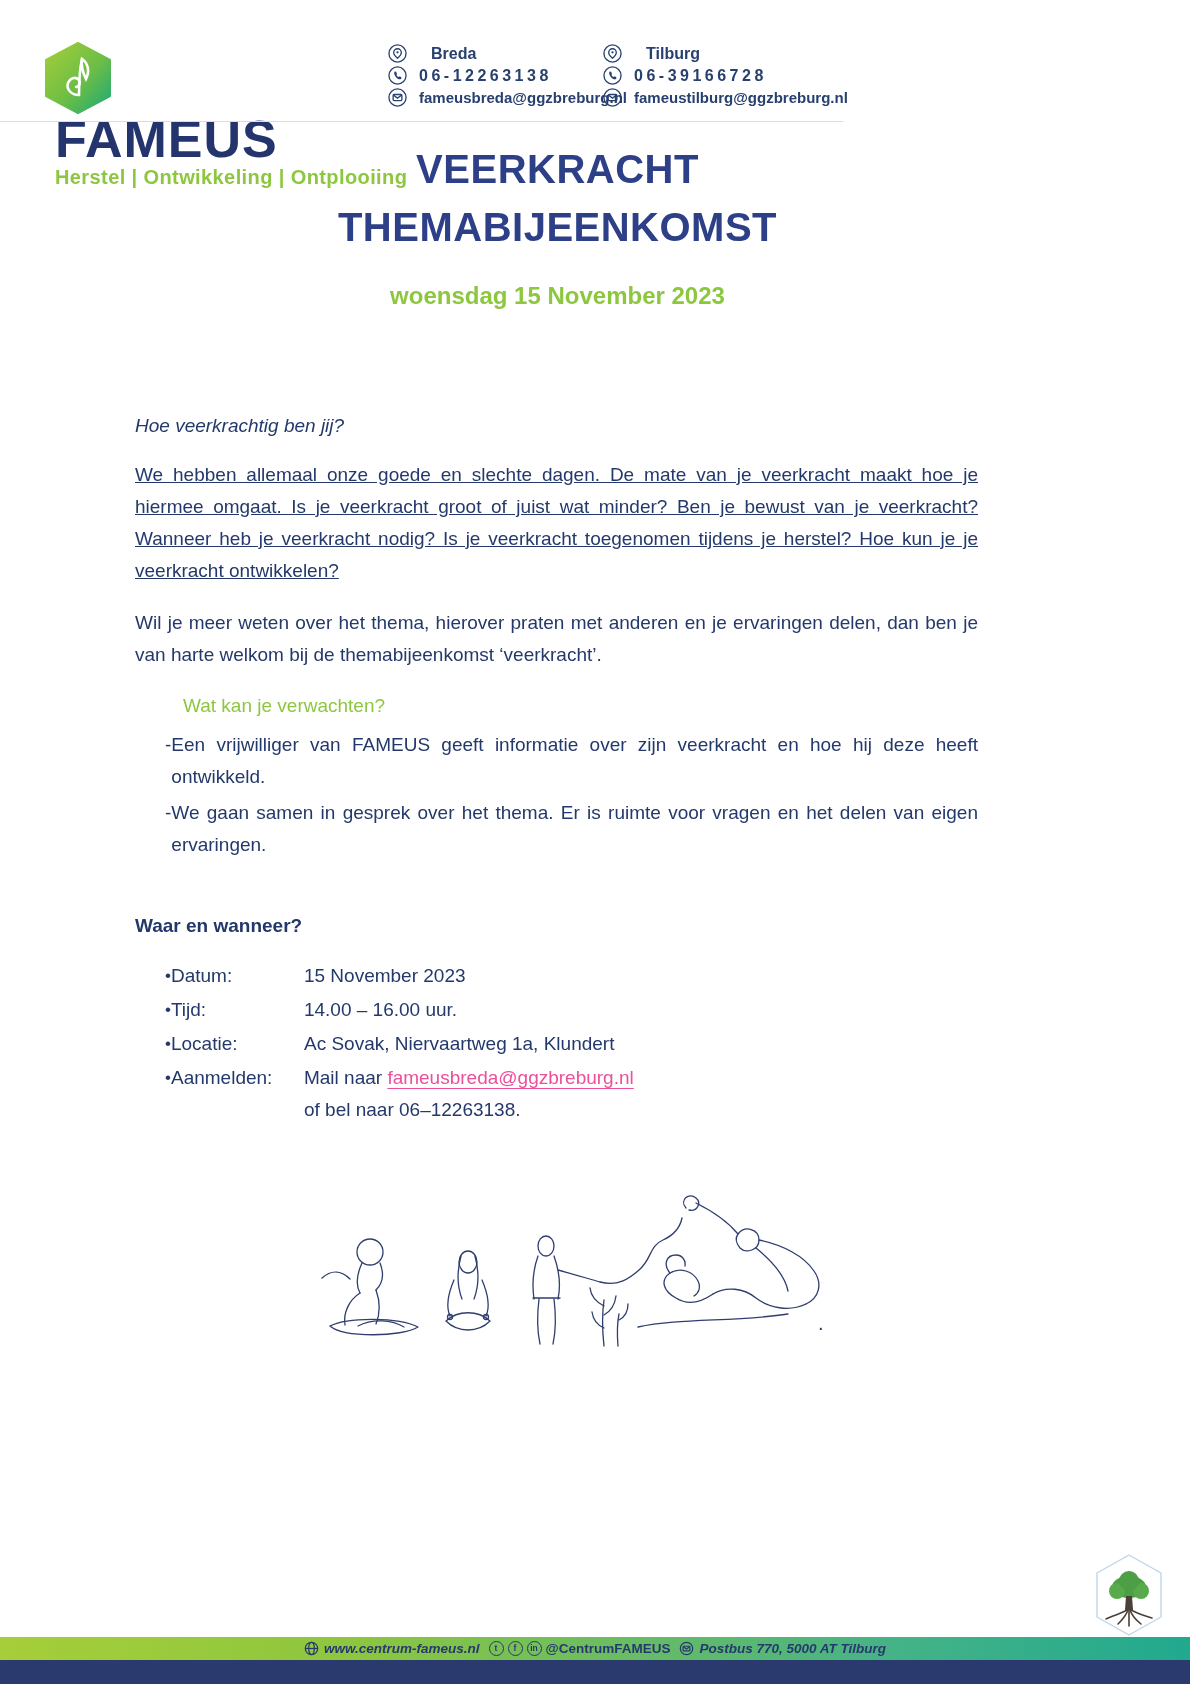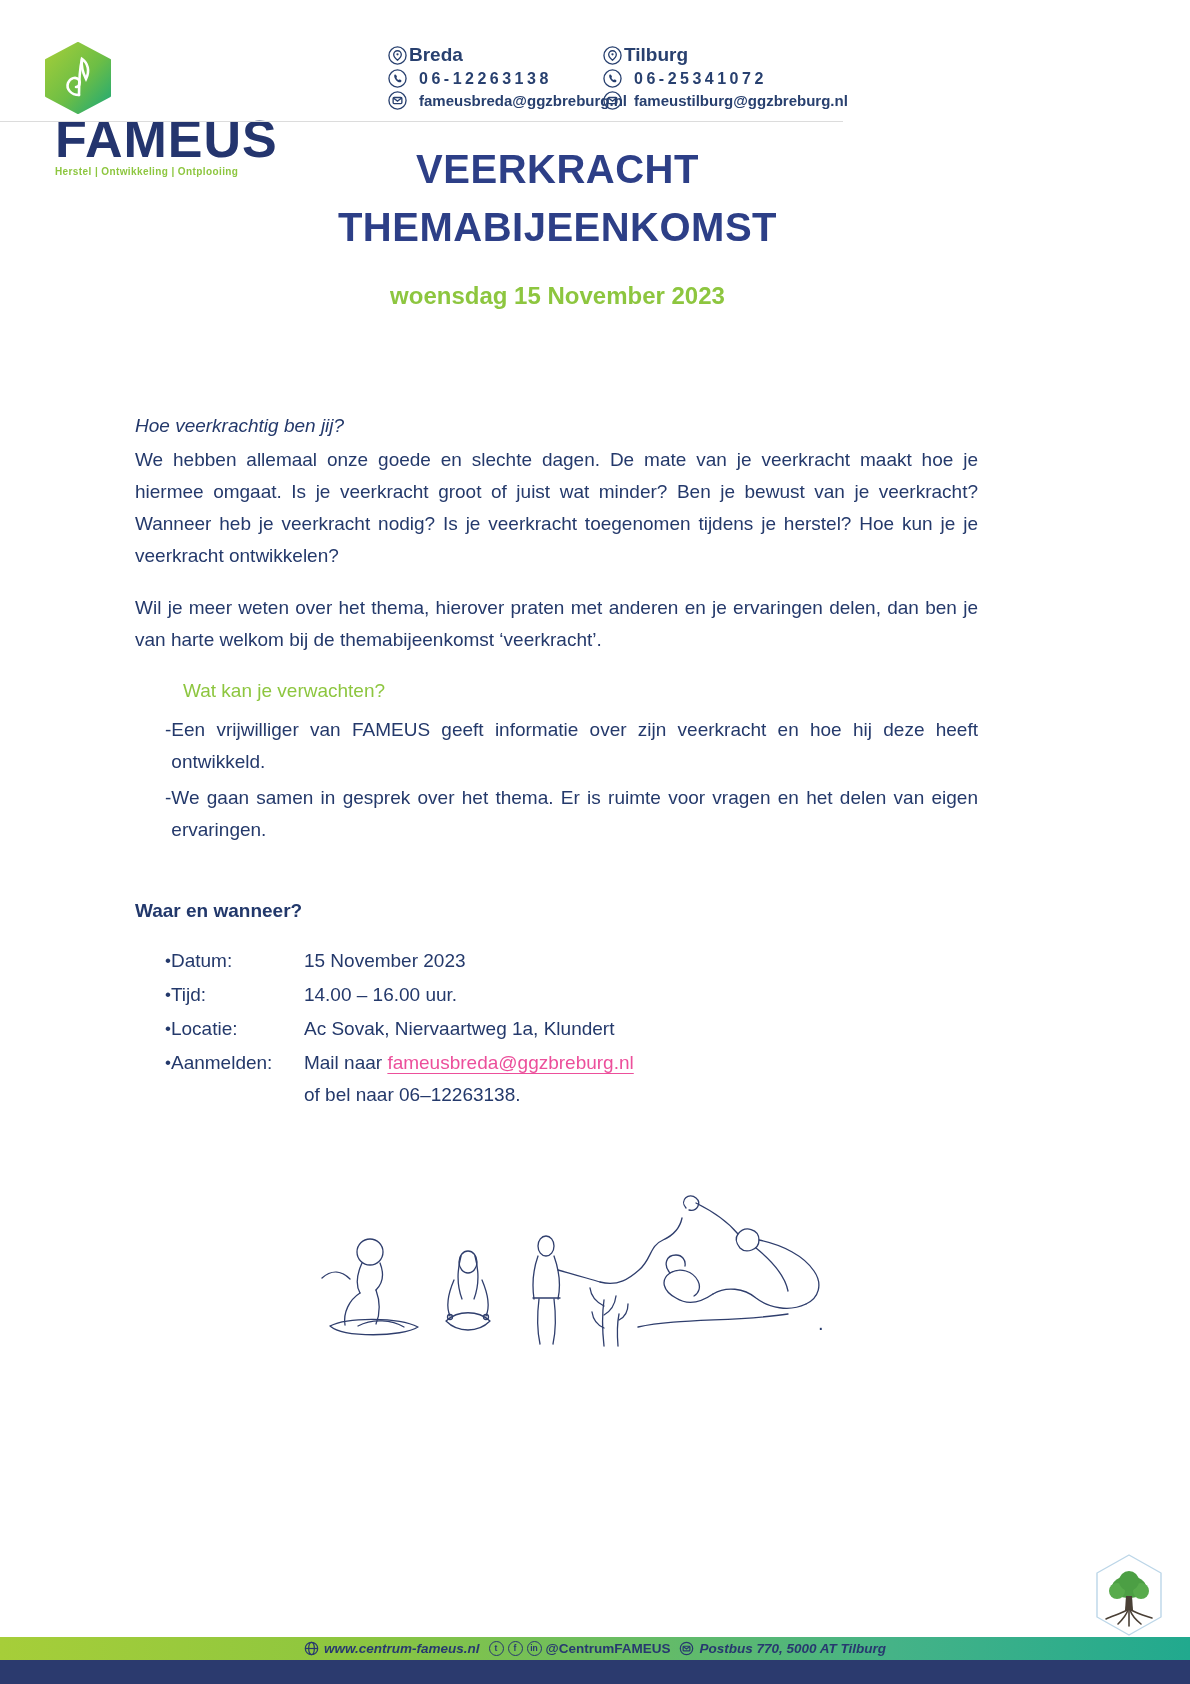--- a/index.html
+++ b/index.html
@@ -8,45 +8,45 @@
   .page {
     position:relative; width:1190px; height:1684px; margin:0 auto;
     background:#ffffff; overflow:hidden; color:#24396B;
   }
 
   
   .logo { position:absolute; left:45px; top:42px; display:flex; align-items:flex-start;flex-direction:column; }
   .logo-hex { width:66px; height:72px; }
   .logo-textcol { margin-left:10px; }
   .brand { font-size:52px; font-weight:800; letter-spacing:1px; color:#24356E; line-height:50px; }
-  .tagline { font-size:10px; font-weight:700; color:#8DC63F; margin-top:2px; letter-spacing:0.4px; }
+  .tagline { font-size:20px; font-weight:700; color:#8DC63F; margin-top:2px; letter-spacing:0.4px; }
 
   .contact { position:absolute; top:44px; }
   .contact.breda { left:388px; }
   .contact.tilburg { left:603px; }
   .contact-row { display:flex; align-items:center; margin-bottom:3px; }
   .contact-row svg { width:19px; height:19px; flex:0 0 19px; }
-  .contact-name { font-size:19px; font-weight:700; color:#28406F; margin-left:2px; }
+  .contact-name { font-size:16px; font-weight:700; color:#28406F; margin-left:24px; }
   .contact-phone { font-size:16px; font-weight:600; color:#28406F; letter-spacing:3.5px; margin-left:12px; }
   .contact-mail { font-size:15px; font-weight:600; color:#28406F; margin-left:12px; }
 
   .header-sep { position:absolute; left:0; top:121px; width:843px; height:1px; background:#DCDCDC; }
 
   
   .titleblock { position:absolute; left:135px; top:140px; width:845px; text-align:center; }
   .title-line { font-size:40px; font-weight:700; color:#2D3F87; letter-spacing:0.5px; line-height:58px; }
   .date-line { margin-top:26px; font-size:24px; font-weight:700; color:#8DC63F; }
 
   
   .main { position:absolute; left:135px; top:357px; width:843px; font-size:19px; line-height:32px; color:#24396B; }
   .para { text-align:justify; }
   .bold { font-weight:700; }
   .italic { font-style:italic; }
   .q-line { margin-top:53px; }
-  .p1 { margin-top:2px; }
+  .p1 { margin-top:17px;text-decoration:underline; }
   .p2 { margin-top:20px; }
   .h-green { margin-top:19px; font-weight:400; color:#8DC63F;margin-left:48px; }
   .dash-list { margin-top:7px; }
   .dash-item { display:flex; margin-bottom:4px; }
   .dash-item .dash { flex:0 0 35px; text-align:left; padding-left:30px; }
   .dash-item .dash-text { flex:1; text-align:justify; padding-right:0; width:778px; }
   .h-navy { margin-top:49px; font-weight:700; color:#22386B; }
   .details { margin-top:18px; }
   .detail-row { display:flex; line-height:32px; margin-bottom:2px; }
   .detail-row .bullet { flex:0 0 35px; padding-left:30px; font-size:17px; }
@@ -139,21 +139,21 @@
           <path d="M10,5 C12.4,5 14,6.9 14,9 C14,11.6 10,15 10,15 C10,15 6,11.6 6,9 C6,6.9 7.6,5 10,5 Z"></path>
           <circle cx="10" cy="8.8" r="1.2" fill="#28406F" stroke="none"></circle>
         </svg>
         <span class="contact-name">Tilburg</span>
       </div>
       <div class="contact-row">
         <svg viewBox="0 0 20 20" fill="none" stroke="#28406F" stroke-width="1.4">
           <circle cx="10" cy="10" r="9"></circle>
           <path d="M6.7,6.3 C7.4,5.6 8.3,5.8 8.7,6.6 L9.3,7.7 C9.6,8.3 9.4,8.8 8.9,9.2 C9.3,10.4 10,11.1 11,11.5 C11.4,11 12,10.8 12.6,11.1 L13.6,11.7 C14.4,12.2 14.4,13 13.7,13.6 C12.6,14.6 10.4,13.8 8.7,12 C7,10.3 6,7.1 6.7,6.3 Z" fill="#28406F" stroke="none"></path>
         </svg>
-        <span class="contact-phone">06-25341072</span>
+        <span class="contact-phone">06-39166728</span>
       </div>
       <div class="contact-row">
         <svg viewBox="0 0 20 20" fill="none" stroke="#28406F" stroke-width="1.4">
           <circle cx="10" cy="10" r="9"></circle>
           <rect x="5.4" y="6.8" width="9.2" height="6.4" rx="1"></rect>
           <path d="M5.6,7.4 L10,10.6 L14.4,7.4"></path>
         </svg>
         <span class="contact-mail">fameustilburg@ggzbreburg.nl</span>
       </div>
     </div>

